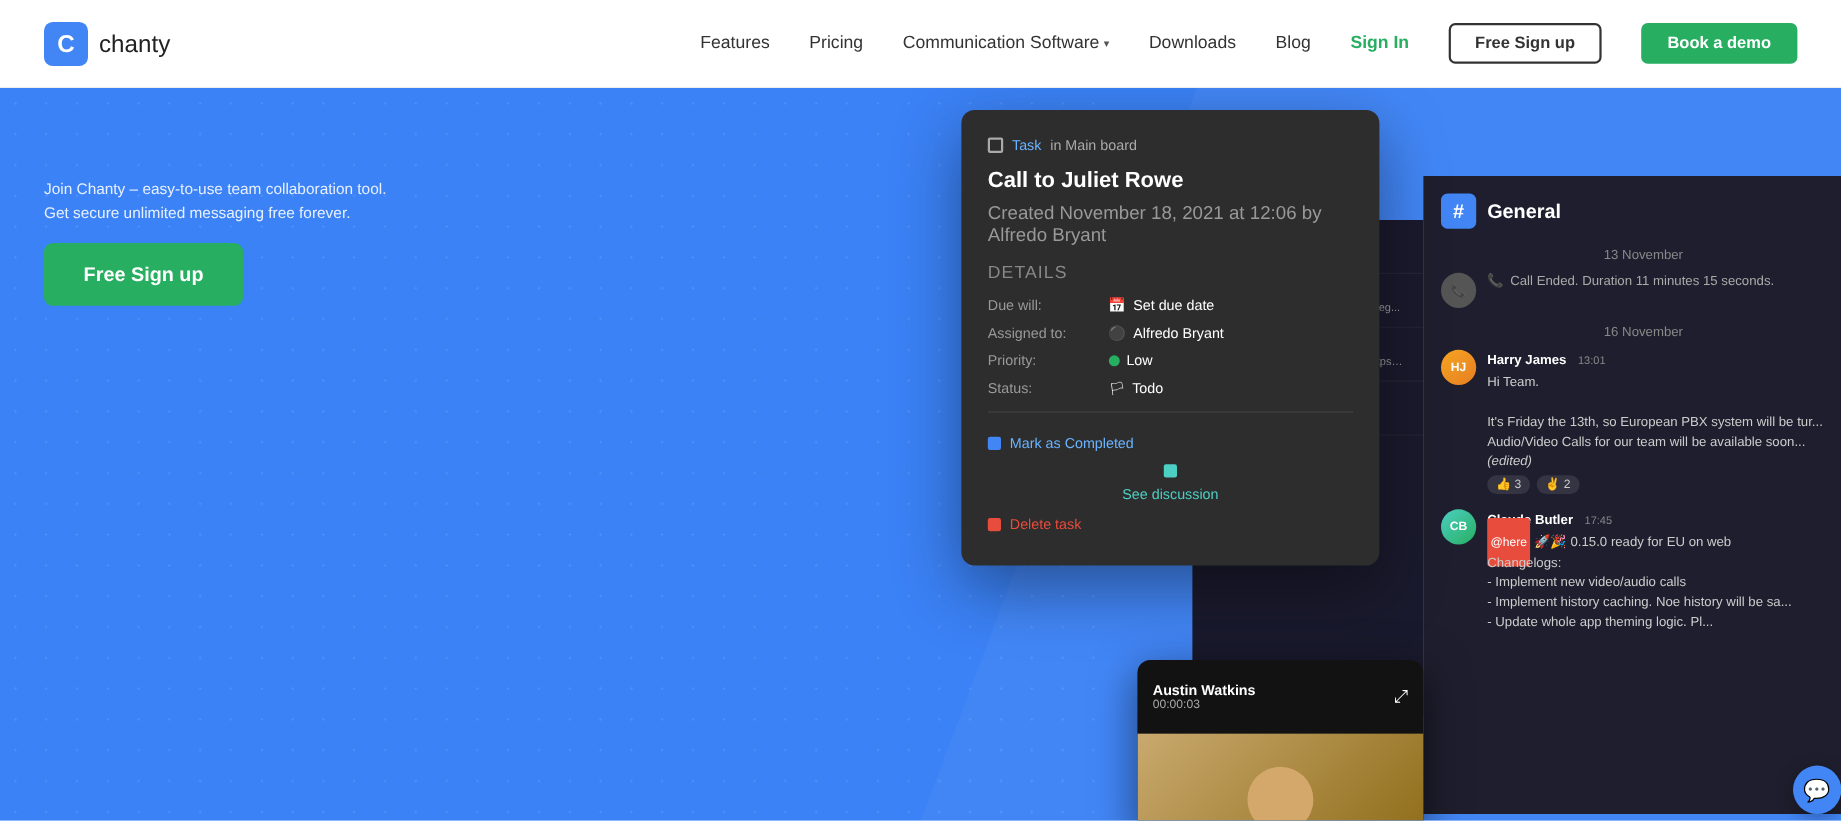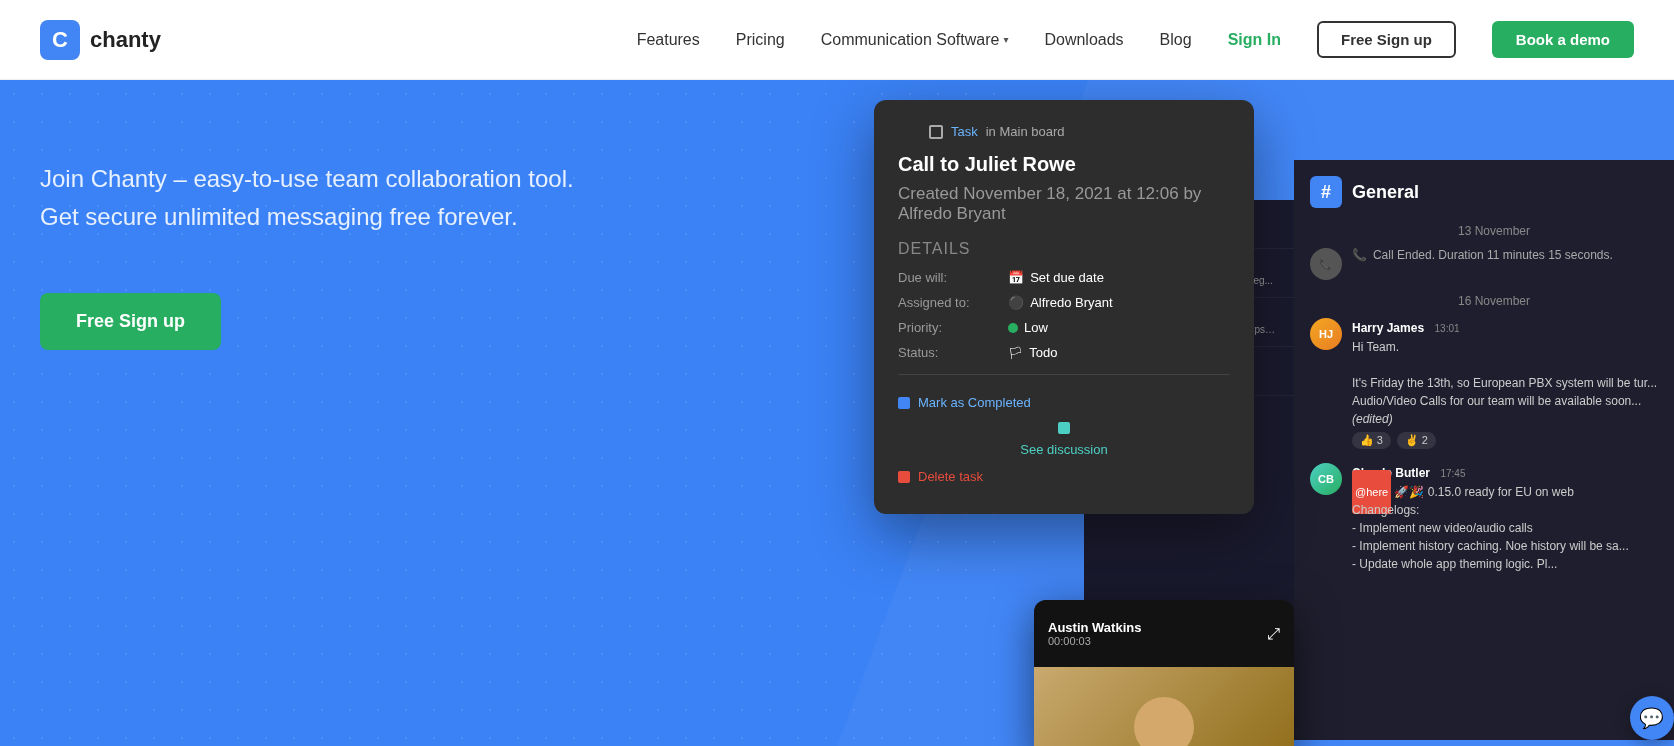--- a/index.html
+++ b/index.html
@@ -10,21 +10,21 @@
       display: flex; align-items: center; justify-content: space-between;
       padding: 0 40px; height: 80px; background: #fff;
       border-bottom: 1px solid #eee; position: relative; z-index: 100;
     }
     .nav-logo { display: flex; align-items: center; gap: 10px; }
     .logo-icon {
       width: 40px; height: 40px; background: #4285f4; border-radius: 8px;
       display: flex; align-items: center; justify-content: center;
       color: #fff; font-weight: 900; font-size: 22px;
     }
-    .logo-text { font-size: 22px; font-weight: 700; color: #222; }
+    .logo-text { font-size: 22px; font-weight: 400; color: #222; }
     .nav-links { display: flex; align-items: center; gap: 36px; }
     .nav-link { text-decoration: none; color: #333; font-size: 16px; font-weight: 500; }
     .nav-link-comm { display: flex; align-items: center; gap: 4px; }
     .chevron { font-size: 10px; color: #555; }
     .nav-signin { color: #27ae60; font-weight: 600; text-decoration: none; font-size: 16px; }
     .nav-btn-outline {
       border: 2px solid #333; border-radius: 6px; padding: 8px 22px;
       font-size: 15px; font-weight: 600; background: #fff; cursor: pointer;
       text-decoration: none; color: #333;
     }
@@ -54,42 +54,42 @@
       background-image: radial-gradient(circle, rgba(255,255,255,0.2) 1px, transparent 1px);
       background-size: 28px 28px;
       pointer-events: none;
       opacity: 0.5;
     }
     .hero-content { position: relative; z-index: 2; max-width: 600px; padding-top: 20px; }
     .hero-title {
       font-size: 62px; font-weight: 900; color: #fff; line-height: 1.1;
       margin-bottom: 28px;
     }
-    .hero-subtitle { font-size: 24px; color: rgba(255,255,255,0.88); line-height: 1.6; margin-bottom: 56px; }
+    .hero-subtitle { font-size: 14px; color: rgba(255,255,255,0.88); line-height: 1.6; margin-bottom: 16px; }
     .hero-cta {
       background: #27ae60; color: #fff; border: none; border-radius: 8px;
       padding: 18px 36px; font-size: 18px; font-weight: 700; cursor: pointer;
     }
 
     
     .hero-screenshots {
       position: absolute; right: -20px; top: 20px; width: 860px; height: 660px;
       z-index: 3;
     }
 
     
     .task-card {
       position: absolute; left: 40px; top: 0;
       width: 380px;
       background: #2d2d2d; border-radius: 12px;
       padding: 24px; color: #fff; font-size: 13px;
       box-shadow: 0 20px 60px rgba(0,0,0,0.4);
       z-index: 10;
     }
-    .task-card-header { display: flex; align-items: center; gap: 8px; margin-bottom: 14px; color: #aaa; font-size: 13px; margin-left: 31px; }
+    .task-card-header { display: flex; align-items: center; gap: 8px; margin-bottom: 14px; color: #aaa; font-size: 13px; }
     .task-checkbox { width: 14px; height: 14px; border: 2px solid #aaa; border-radius: 2px; }
     .task-link { color: #6ab4ff; }
     .task-title { font-size: 20px; font-weight: 700; margin-bottom: 8px; }
     .task-created { color: #999; font-size: 17px; margin-bottom: 16px; }
     .task-details-label { text-transform: uppercase; font-size: 16px; color: #888; letter-spacing: 1px; margin-bottom: 12px; }
     .task-detail-row { display: flex; align-items: center; margin-bottom: 10px; }
     .task-detail-key { color: #999; width: 110px; font-size: 13px; }
     .task-detail-val { color: #fff; font-size: 13px; display: flex; align-items: center; gap: 6px; }
     .priority-dot { width: 10px; height: 10px; background: #27ae60; border-radius: 50%; }
     .flag-icon { font-size: 12px; }

